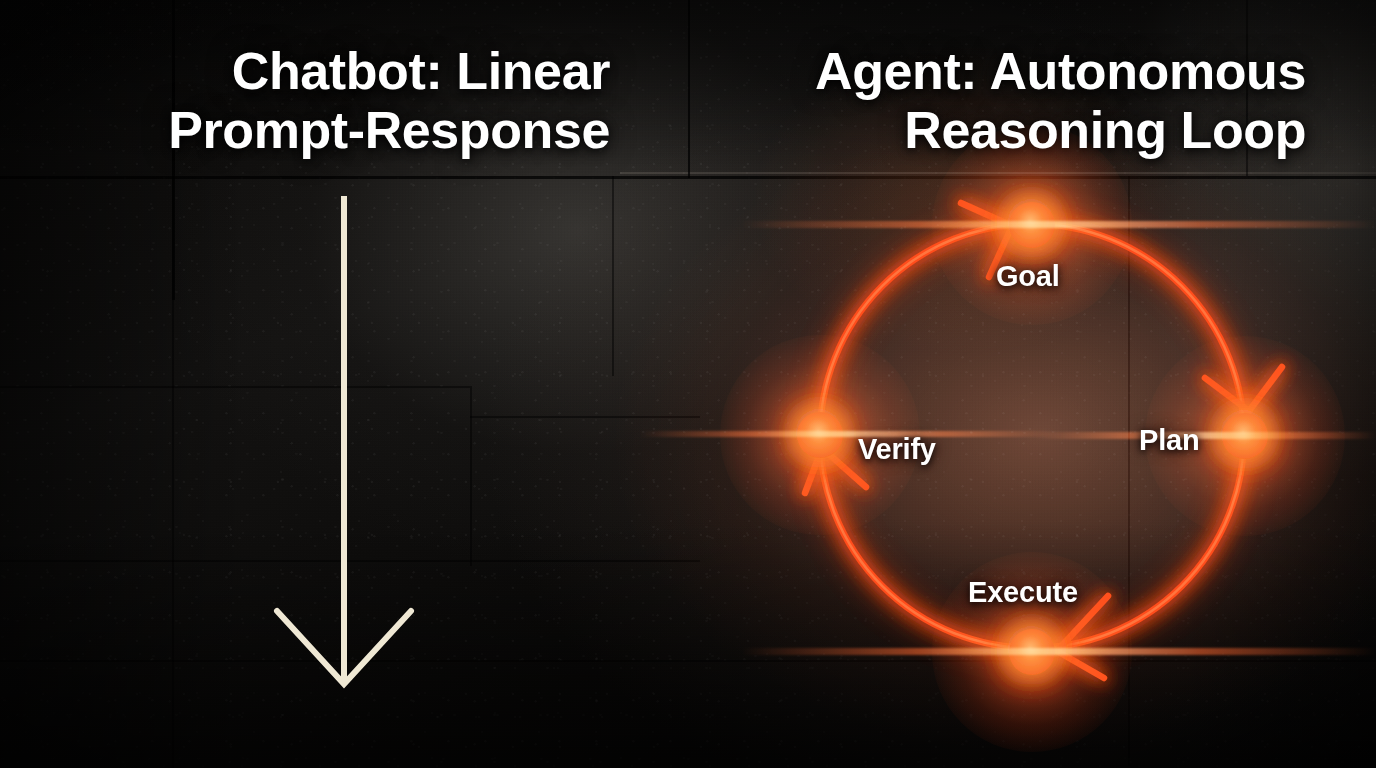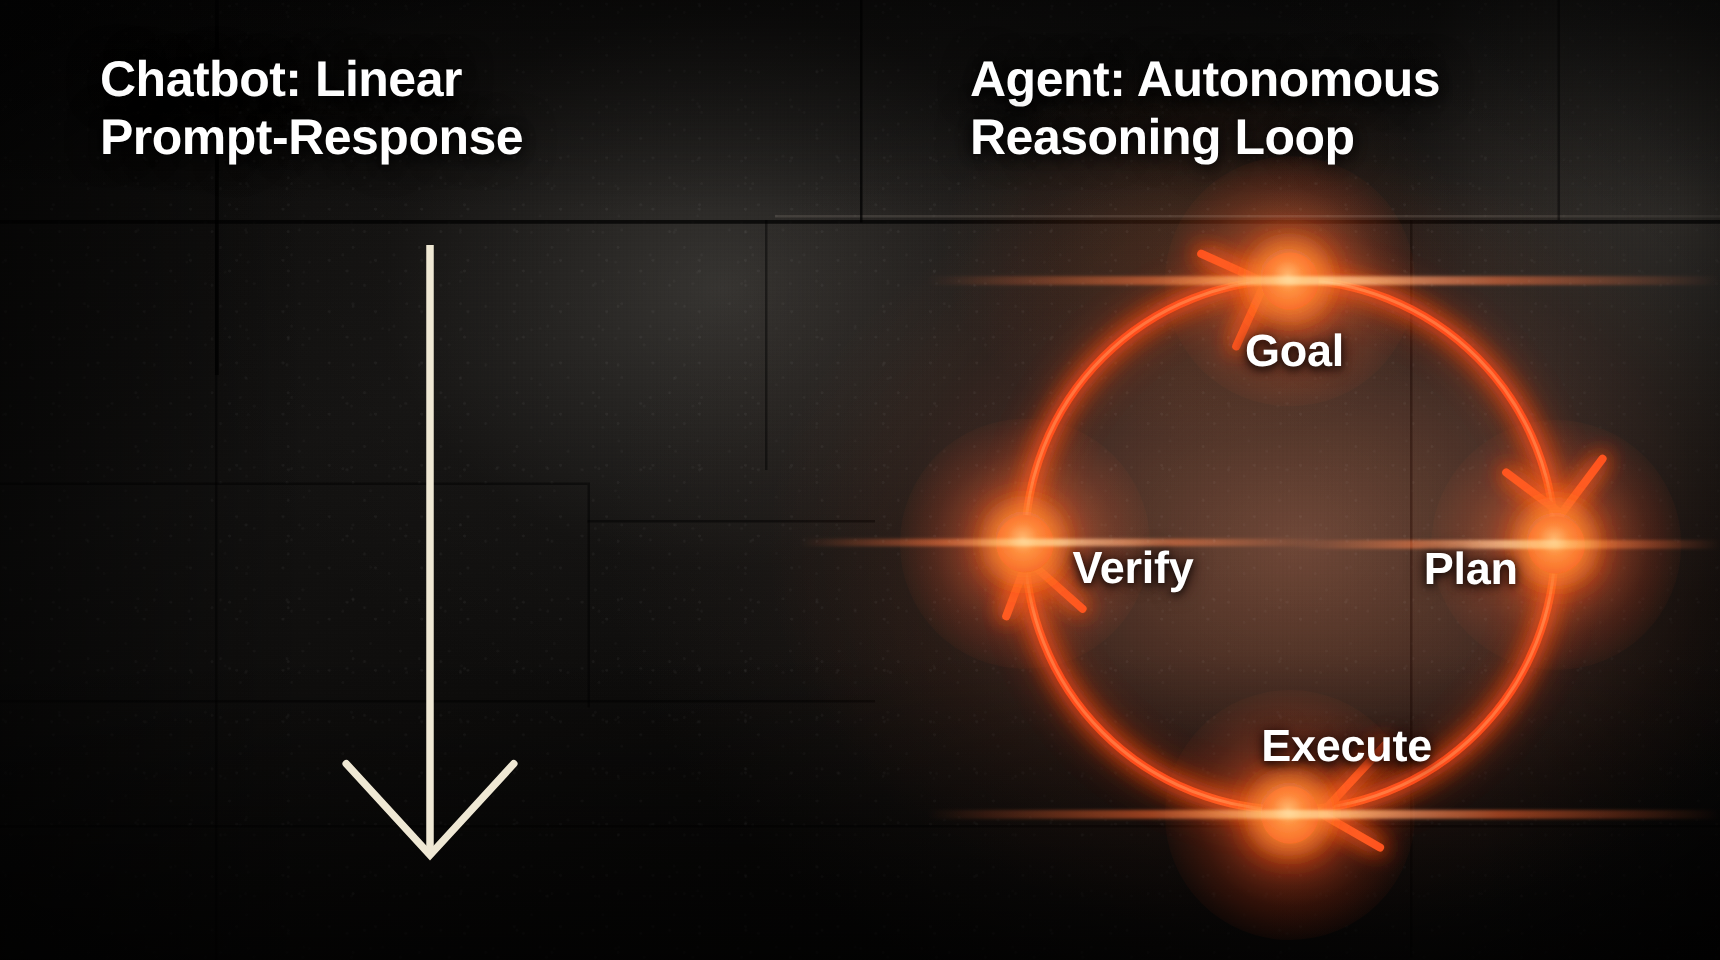--- a/index.html
+++ b/index.html
@@ -63,42 +63,42 @@
   .warmth{
     position:absolute; inset:0; pointer-events:none;
     background:
       radial-gradient(ellipse 560px 420px at 75% 57%, rgba(255,86,30,.22) 0%, rgba(255,70,20,.08) 45%, rgba(0,0,0,0) 75%),
       radial-gradient(ellipse 300px 220px at 70% 26%, rgba(255,110,40,.16) 0%, rgba(0,0,0,0) 70%);
     mix-blend-mode:screen;
   }
 
   
   .title{
-    position:absolute; text-align:left; color:#fff;
-    font-weight:700; font-size:40px; line-height:1.14;
+    position:absolute; text-align:right; color:#fff;
+    font-weight:700; font-size:52px; line-height:1.14;
     letter-spacing:-0.4px;
     text-shadow:0 2px 10px rgba(0,0,0,.95), 0 0 26px rgba(0,0,0,.8);
     white-space:pre-line;
   }
   #title-left { left:80px;  top:42px;  width:530px; }
   #title-right{ left:776px; top:42px;  width:530px; }
 
   
   svg#art{ position:absolute; inset:0; width:1376px; height:768px; }
 
   
   .node-label{
-    position:absolute; color:#fff; font-weight:700; font-size:36px;
+    position:absolute; color:#fff; font-weight:700; font-size:29px;
     letter-spacing:-0.2px;
     text-shadow:0 2px 7px rgba(0,0,0,.92), 0 0 16px rgba(30,4,0,.8);
     white-space:nowrap;
   }
   #label-goal    { left:996px;  top:260px; }
-  #label-plan    { left:1139px; top:434px; }
-  #label-execute { left:968px;  top:576px;margin-left:41px; }
+  #label-plan    { left:1139px; top:424px; }
+  #label-execute { left:968px;  top:576px; }
   #label-verify  { left:858px;  top:433px; }
 
   
   .flare{
     position:absolute; pointer-events:none; mix-blend-mode:screen;
     background:linear-gradient(to right, rgba(255,70,20,0) 0%, rgba(255,96,40,.55) 28%, rgba(255,170,120,.85) 50%, rgba(255,96,40,.55) 72%, rgba(255,70,20,0) 100%);
     filter:blur(1.2px);
   }
   .bloom{
     position:absolute; pointer-events:none; mix-blend-mode:screen; border-radius:50%;

